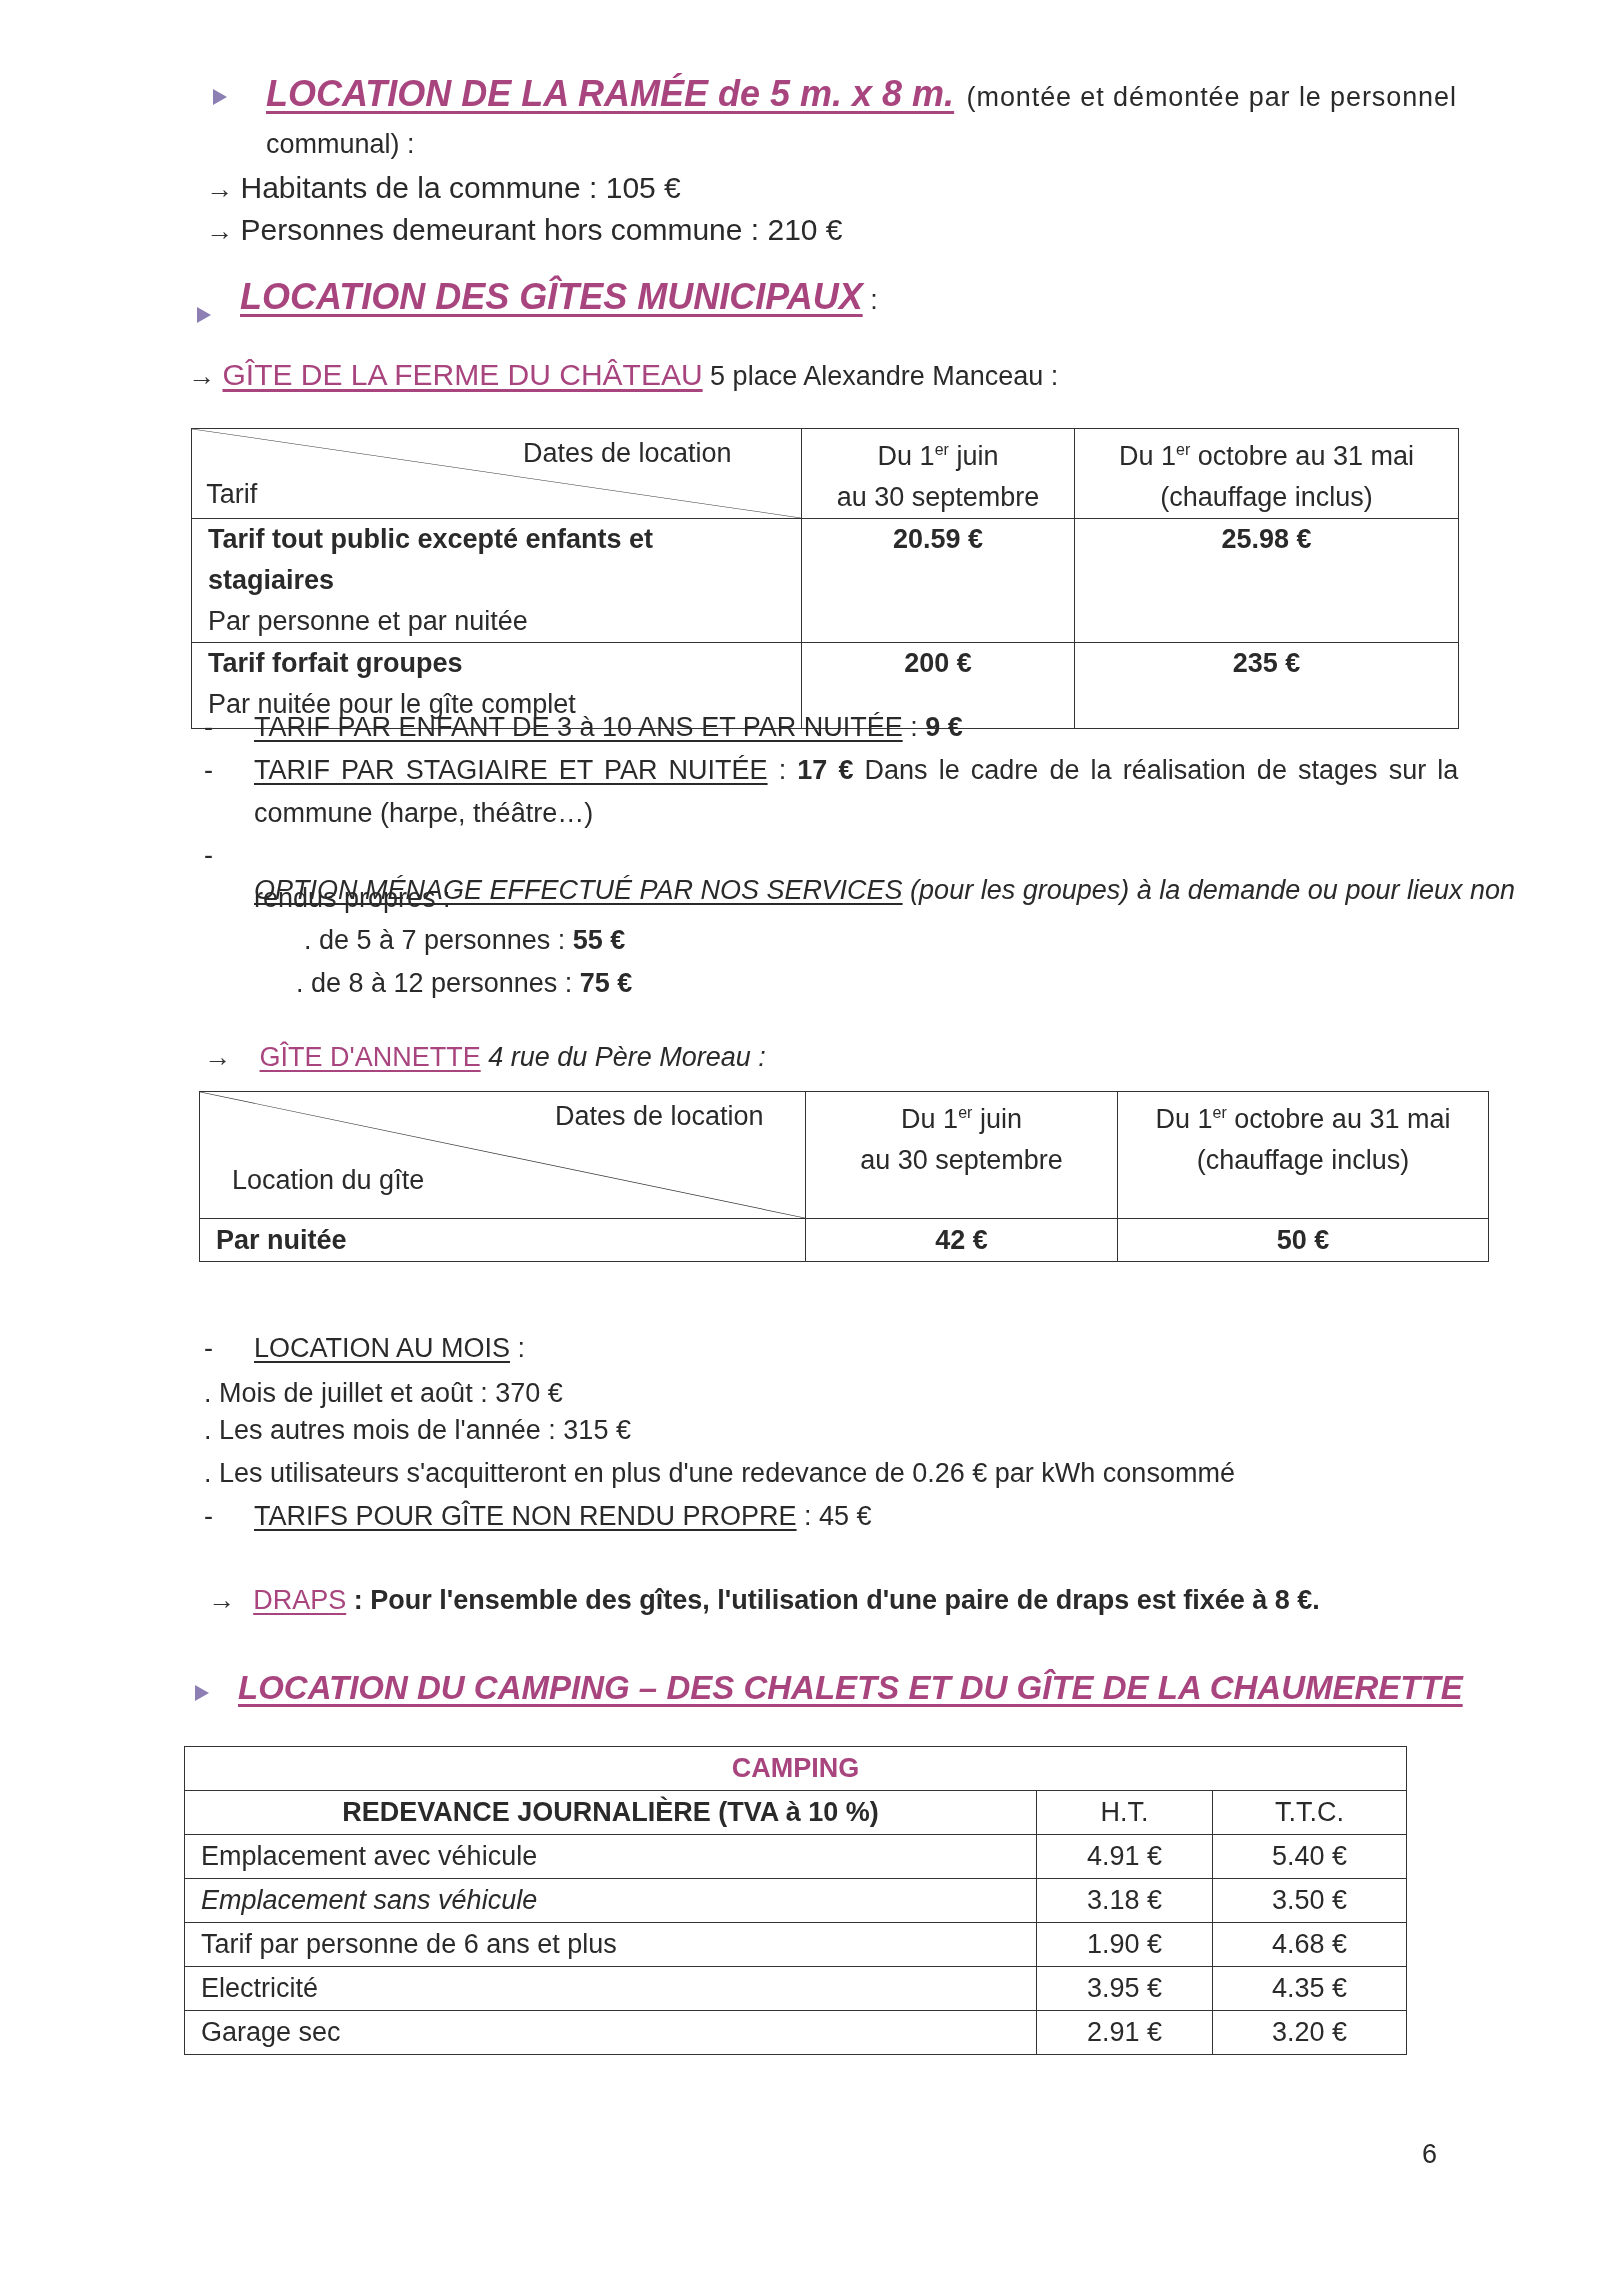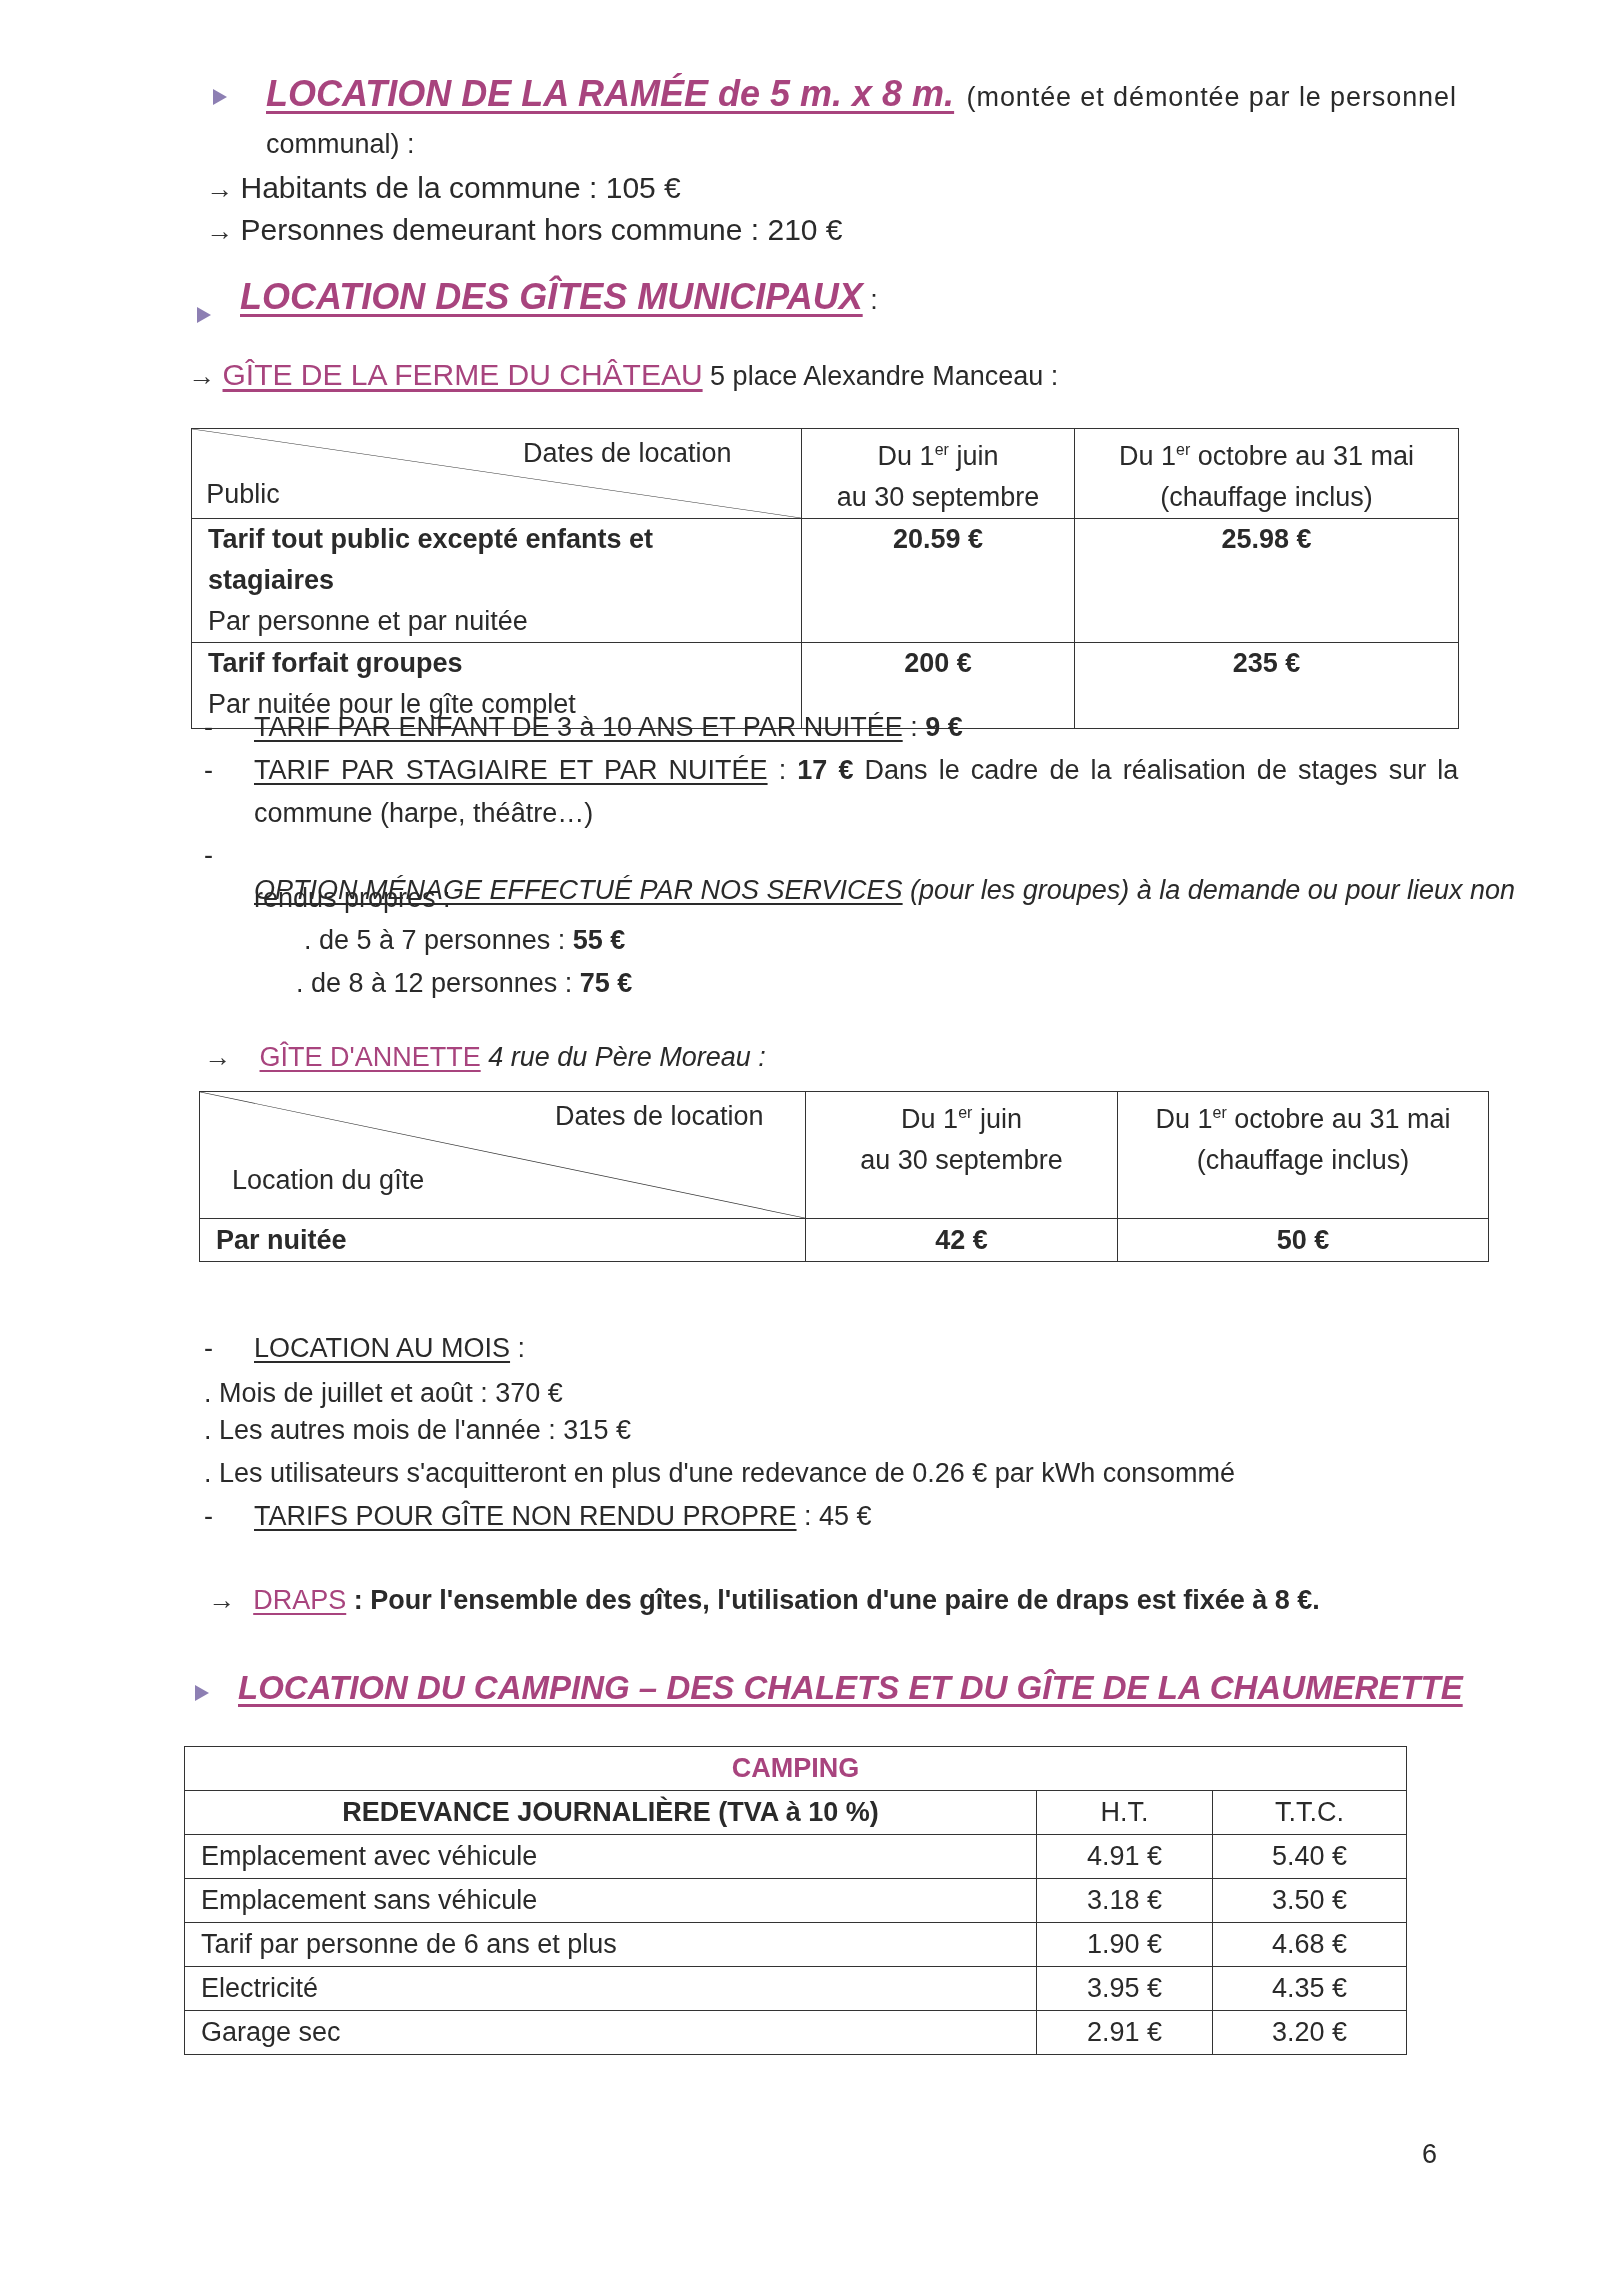--- a/index.html
+++ b/index.html
@@ -46,21 +46,21 @@
 </div>
 
 <table style="left:191px;top:428px;width:1268px;">
   <tbody>
       <tr style="height:86px;">
     <td class="diag" style="width:609px;padding:0;">
       <svg viewBox="0 0 100 100" preserveAspectRatio="none">
             <line x1="0" y1="0" x2="100" y2="100" stroke="#333" stroke-width="0.4"></line>
           </svg>
       <div style="position:absolute;left:331px;top:3.6px;">Dates de location</div>
-      <div style="position:absolute;left:14.3px;top:45px;">Public</div>
+      <div style="position:absolute;left:14.3px;top:45px;">Tarif</div>
     </td>
     <td class="c" style="width:240px;">
       <span>Du 1</span><sup style="font-size:16px;">er</sup><span> juin</span><br><span>au 30 septembre</span>
     </td>
     <td class="c">
       <span>Du 1</span><sup style="font-size:16px;">er</sup><span> octobre au 31 mai</span><br><span>(chauffage inclus)</span>
     </td>
   </tr>
   <tr style="height:86px;">
     <td><span class="b">Tarif tout public excepté enfants et stagiaires</span><br><span>Par personne et par nuitée</span></td>
@@ -155,21 +155,21 @@
     <td class="c b" style="width:819px;vertical-align:middle;">REDEVANCE JOURNALIÈRE (TVA à 10 %)</td>
     <td class="c" style="width:143px;vertical-align:middle;">H.T.</td>
     <td class="c" style="vertical-align:middle;">T.T.C.</td>
   </tr>
   <tr style="height:44px;">
     <td style="vertical-align:middle;">Emplacement avec véhicule</td>
     <td class="c" style="vertical-align:middle;">4.91 €</td>
     <td class="c" style="vertical-align:middle;">5.40 €</td>
   </tr>
   <tr style="height:44px;">
-    <td style="vertical-align:middle;">Emplacement sans véhicule</td>
+    <td style="vertical-align:middle;font-style:italic;">Emplacement sans véhicule</td>
     <td class="c" style="vertical-align:middle;">3.18 €</td>
     <td class="c" style="vertical-align:middle;">3.50 €</td>
   </tr>
   <tr style="height:44px;">
     <td style="vertical-align:middle;">Tarif par personne de 6 ans et plus</td>
     <td class="c" style="vertical-align:middle;">1.90 €</td>
     <td class="c" style="vertical-align:middle;">4.68 €</td>
   </tr>
   <tr style="height:44px;">
     <td style="vertical-align:middle;">Electricité</td>

